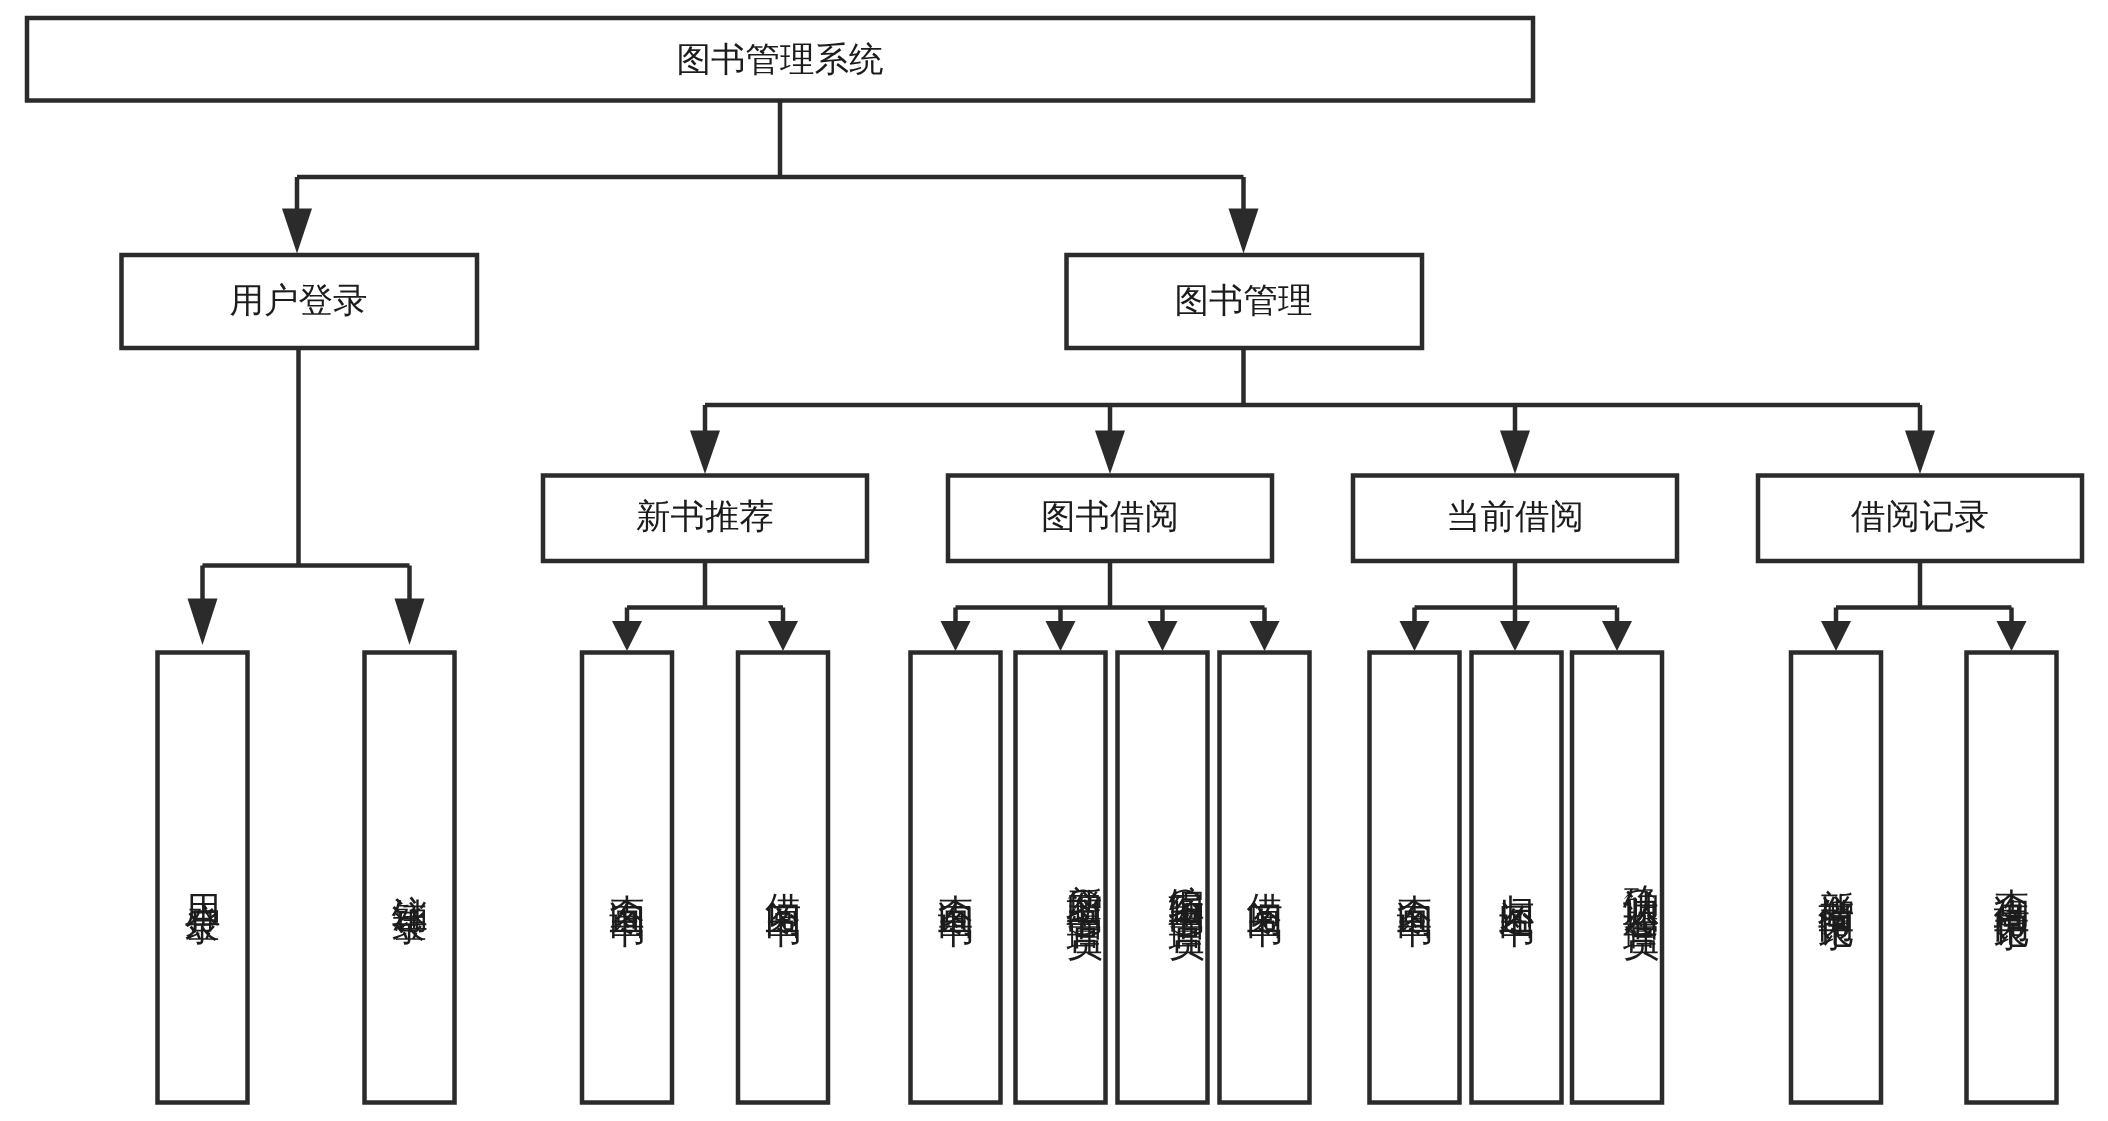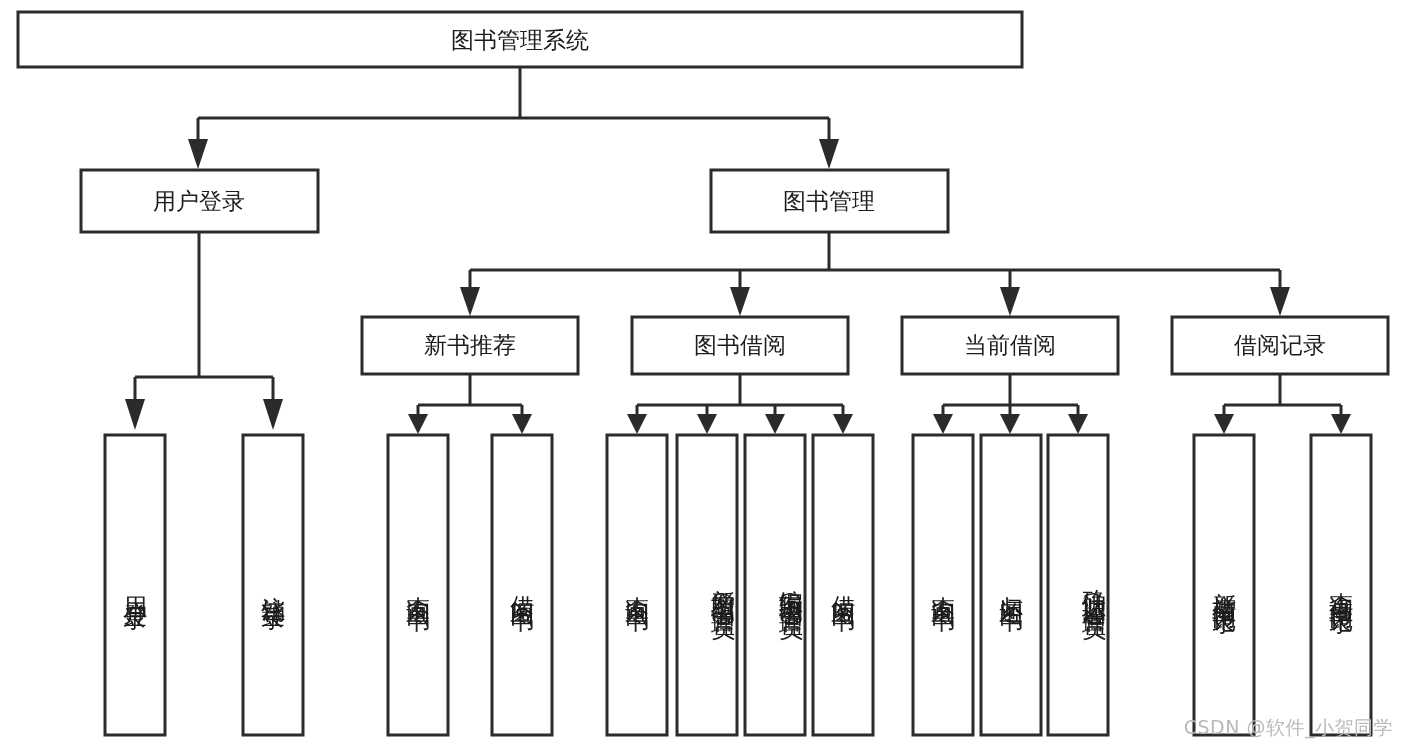--- a/index.html
+++ b/index.html
@@ -210,15 +210,14 @@
   <div class="leaf-label" style="left:745px; top:440px; width:60px; height:295px; display:flex; align-items:flex-start; justify-content:center;">编辑图书（管理员）</div>
   <div class="leaf-label" style="left:813px; top:435px; width:60px; height:300px; display:flex; align-items:center; justify-content:center;">借阅图书</div>
 
   <div class="leaf-label" style="left:913px; top:435px; width:60px; height:300px; display:flex; align-items:center; justify-content:center;">查询图书</div>
   <div class="leaf-label" style="left:981px; top:435px; width:60px; height:300px; display:flex; align-items:center; justify-content:center;">归还图书</div>
   <div class="leaf-label" style="left:1048px; top:440px; width:60px; height:295px; display:flex; align-items:flex-start; justify-content:center;">确认归还（管理员）</div>
 
   <div class="leaf-label" style="left:1194px; top:435px; width:60px; height:300px; display:flex; align-items:center; justify-content:center;">新增借阅记录</div>
   <div class="leaf-label" style="left:1311px; top:435px; width:60px; height:300px; display:flex; align-items:center; justify-content:center;">查询借阅记录</div>
 
-  <div class="watermark">CSDN @软件_小贺同学</div>
 
 </div>
 
 </body></html>

